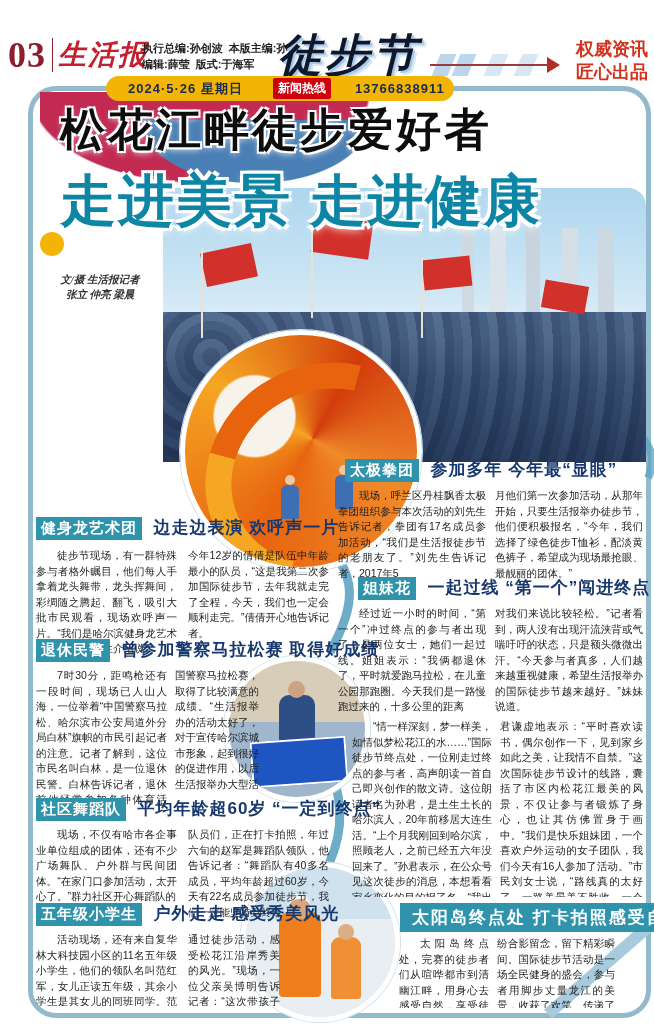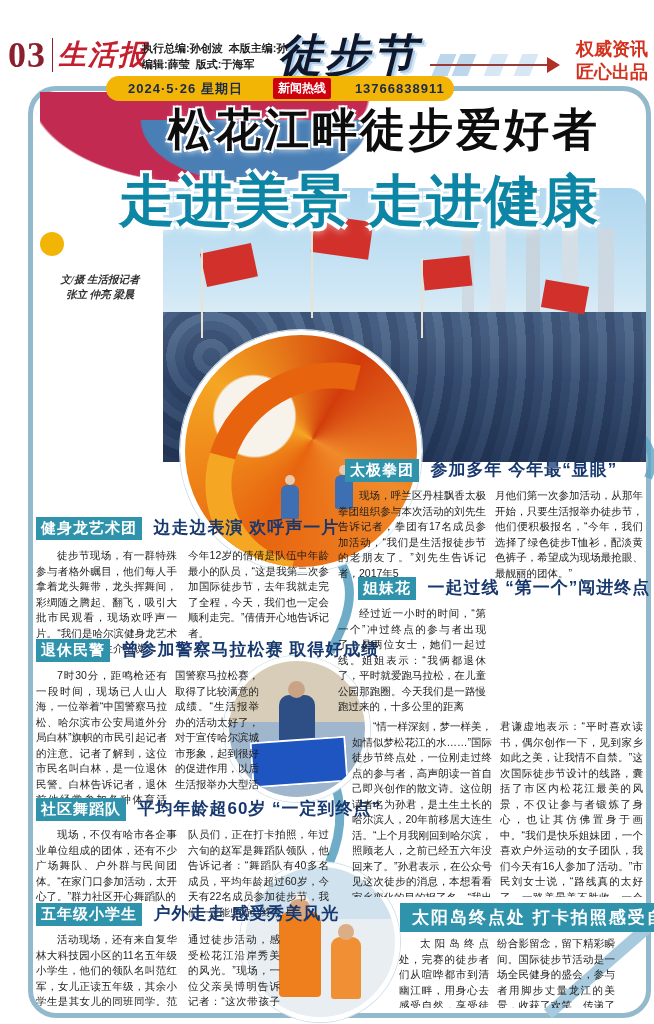--- a/index.html
+++ b/index.html
@@ -25,21 +25,21 @@
   .hotline-label{margin-left:30px;background:#cf000e;color:#fff;padding:2px 5px;font-size:12px;border-radius:2px;}
   .hotline-num{margin-left:24px;letter-spacing:1px;}
 
   
   .wave-red{position:absolute;left:40px;top:92px;width:400px;height:150px;background:radial-gradient(ellipse 70% 100% at 40% 0%, #c22a52 60%, transparent 61%);z-index:2;}
   .wave-blue{position:absolute;left:120px;top:120px;width:300px;height:120px;background:radial-gradient(ellipse 65% 90% at 45% 0%, #4a7fb5 58%, transparent 59%);z-index:2;}
   .dot-yellow{position:absolute;left:40px;top:232px;width:24px;height:24px;border-radius:50%;background:#f3b505;z-index:3;}
   svg.curves{position:absolute;left:0;top:0;z-index:4;pointer-events:none;}
 
   
-  .headline{position:absolute;left:60px;top:100px;width:540px;text-align:right;z-index:9;}
+  .headline{position:absolute;left:60px;top:100px;width:540px;text-align:left;z-index:9;}
   .hl1{font-size:45px;font-weight:900;color:#0d0d0d;letter-spacing:3px;white-space:nowrap;
        text-shadow:-2px -2px 0 #fff,2px -2px 0 #fff,-2px 2px 0 #fff,2px 2px 0 #fff,0 3px 6px rgba(255,255,255,.8);}
   .hl2{margin-top:4px;font-size:56px;font-weight:900;color:#0d86a5;letter-spacing:2px;white-space:nowrap;
        text-shadow:-3px -3px 0 #fff,3px -3px 0 #fff,-3px 3px 0 #fff,3px 3px 0 #fff,0 4px 8px rgba(255,255,255,.85);}
 
   
   .main-photo{position:absolute;left:163px;top:188px;width:483px;height:274px;z-index:5;overflow:hidden;border-radius:0 18px 0 0;
       background:linear-gradient(180deg,#aed6ee 0%,#cfe7f5 38%,#e8f1f6 55%,#9eb3c9 70%,#7e93ad 100%);}
   .buildings{position:absolute;right:0;top:40px;width:200px;height:130px;
       background:linear-gradient(90deg,transparent 0 8%,#cfd8e0 8% 14%,transparent 14% 22%,#dde4ea 22% 30%,transparent 30% 40%,#c8d3dc 40% 47%,transparent 47% 58%,#d6dee6 58% 66%,transparent 66% 76%,#cdd7e0 76% 84%,transparent 84%);opacity:.9;}
@@ -185,20 +185,21 @@
     <span class="sec-head">参加多年 今年最“显眼”</span>
   </div>
   <div class="col indent" style="left:338px;top:488px;width:148px;height:82px">现场，呼兰区丹桂飘香太极拳团组织参与本次活动的刘先生告诉记者，拳团有17名成员参加活动，“我们是生活报徒步节的老朋友了。”刘先生告诉记者，2017年5</div>
   <div class="col" style="left:495px;top:488px;width:148px;height:82px">月他们第一次参加活动，从那年开始，只要生活报举办徒步节，他们便积极报名，“今年，我们选择了绿色徒步T恤衫，配淡黄色裤子，希望成为现场最抢眼、最靓丽的团体。”</div>
 
   <div class="sec-title" style="left:358px;top:576px">
     <span class="sec-label">姐妹花</span>
     <span class="sec-head">一起过线 “第一个”闯进终点</span>
   </div>
   <div class="col indent" style="left:338px;top:606px;width:148px;height:80px">经过近一小时的时间，“第一个”冲过终点的参与者出现了，是两位女士，她们一起过线。姐姐表示：“我俩都退休了，平时就爱跑马拉松，在儿童公园那跑圈。今天我们是一路慢跑过来的，十多公里的距离</div>
+  <div class="col" style="left:495px;top:606px;width:148px;height:80px">对我们来说比较轻松。”记者看到，两人没有出现汗流浃背或气喘吁吁的状态，只是额头微微出汗。“今天参与者真多，人们越来越重视健康，希望生活报举办的国际徒步节越来越好。”妹妹说道。</div>
 
   <div class="col indent" style="left:352px;top:719px;width:140px;height:178px;overflow:hidden">“情一样深刻，梦一样美，如情似梦松花江的水……”国际徒步节终点处，一位刚走过终点的参与者，高声朗读一首自己即兴创作的散文诗。这位朗读者名为孙君，是土生土长的哈尔滨人，20年前移居大连生活。“上个月我刚回到哈尔滨，照顾老人，之前已经五六年没回来了。”孙君表示，在公众号见这次徒步的消息，本想看看家乡变化的目的报了名，“我出生在太阳岛老船厂，这次回来发现家乡变化太大了，沿江美景令人目不暇接，建筑、雕塑、绿化、湿地，这些天然美景和人工打造的景观结合得十分完美，让人震撼。”对于刚刚自己朗读的散文诗，孙</div>
   <div class="col" style="left:500px;top:719px;width:143px;height:178px;overflow:hidden">君谦虚地表示：“平时喜欢读书，偶尔创作一下，见到家乡如此之美，让我情不自禁。”这次国际徒步节设计的线路，囊括了市区内松花江最美的风景，不仅让参与者锻炼了身心，也让其仿佛置身于画中。“我们是快乐姐妹团，一个喜欢户外运动的女子团队，我们今天有16人参加了活动。”市民刘女士说，“路线真的太好了，一路美景美不胜收，一会我们再去太阳岛逛逛。”为了让孩子体验家乡美景，赵先生给一家三口都报了名，父母的用心良苦得到了孩子的认可，“我今天对家乡的认知提高了，松花江真的太美了，我为我是哈尔滨人而自豪。”赵先生的孩子说。</div>
 
   <div class="sec-bar" style="left:400px;top:903px">太阳岛终点处 打卡拍照感受自然</div>
   <div class="col indent" style="left:399px;top:936px;width:90px;height:72px;overflow:hidden">太阳岛终点处，完赛的徒步者们从喧哗都市到清幽江畔，用身心去感受自然，享受徒步带来的惬意，露出张张笑脸。大家纷</div>
   <div class="col" style="left:497px;top:936px;width:118px;height:72px;overflow:hidden">纷合影留念，留下精彩瞬间。国际徒步节活动是一场全民健身的盛会，参与者用脚步丈量龙江的美景，收获了欢笑、传递了健康，更展现了龙江人积极向上的精神风貌。</div>
 
 </div>
 

